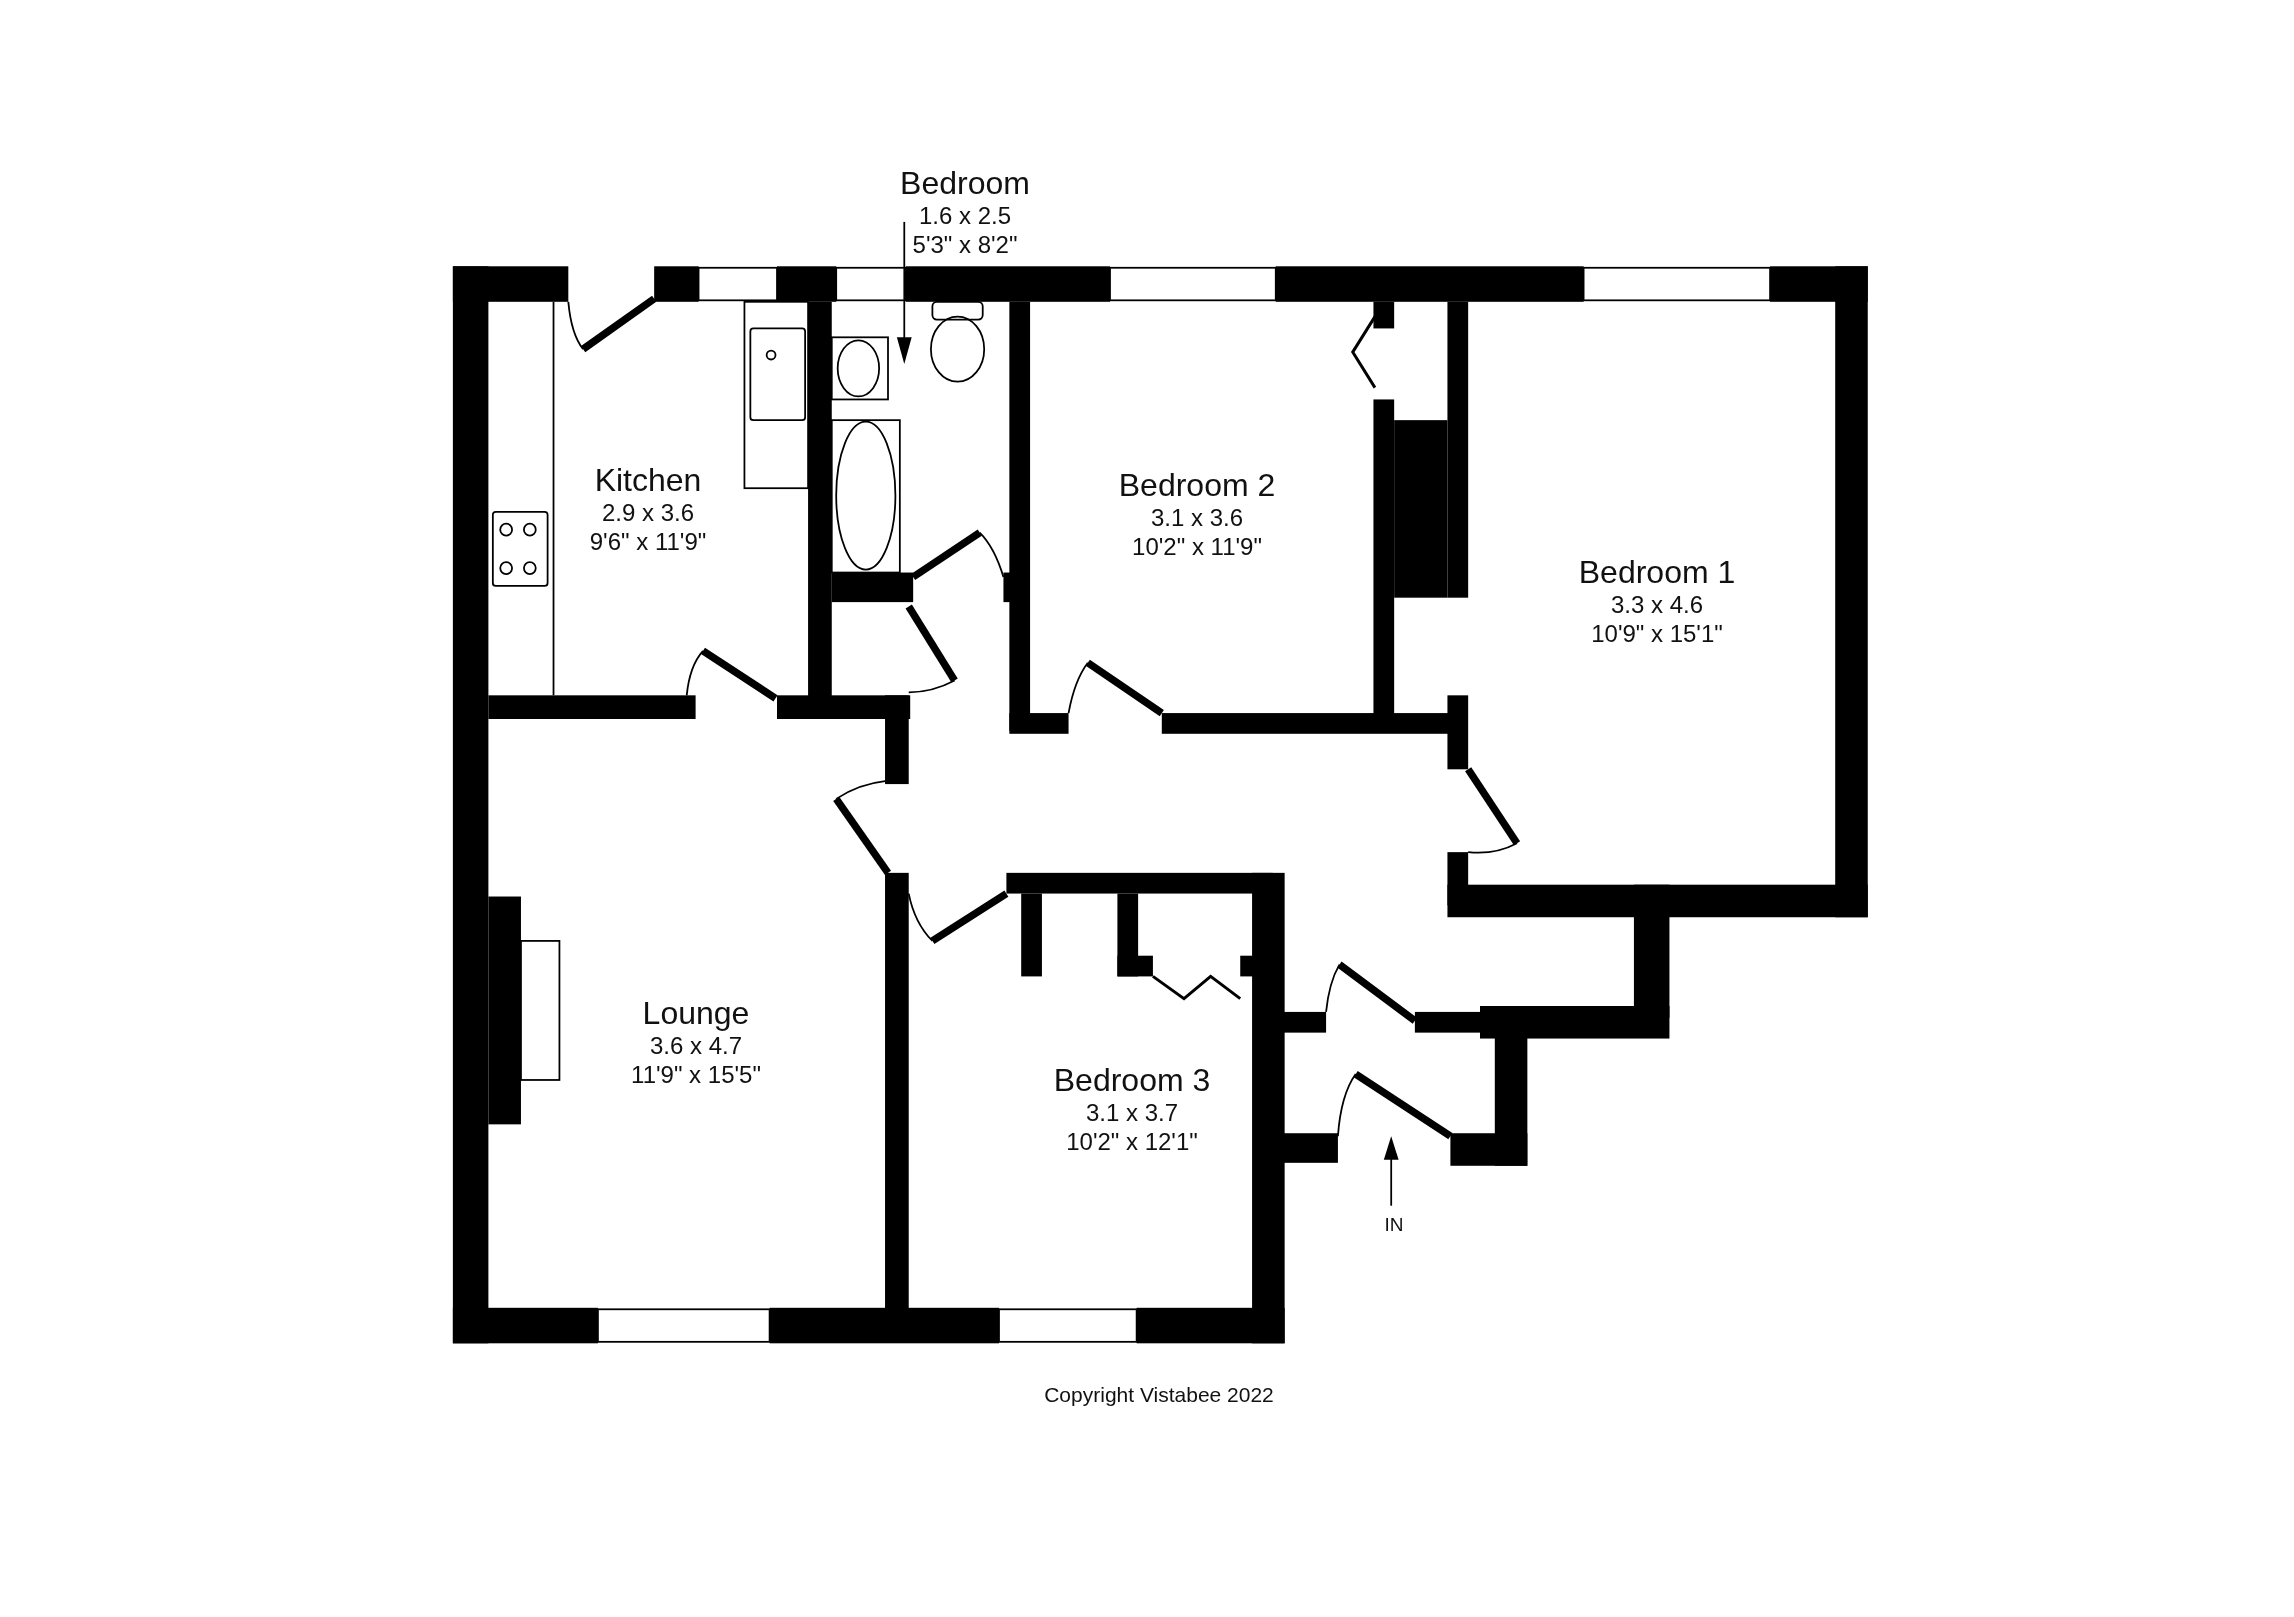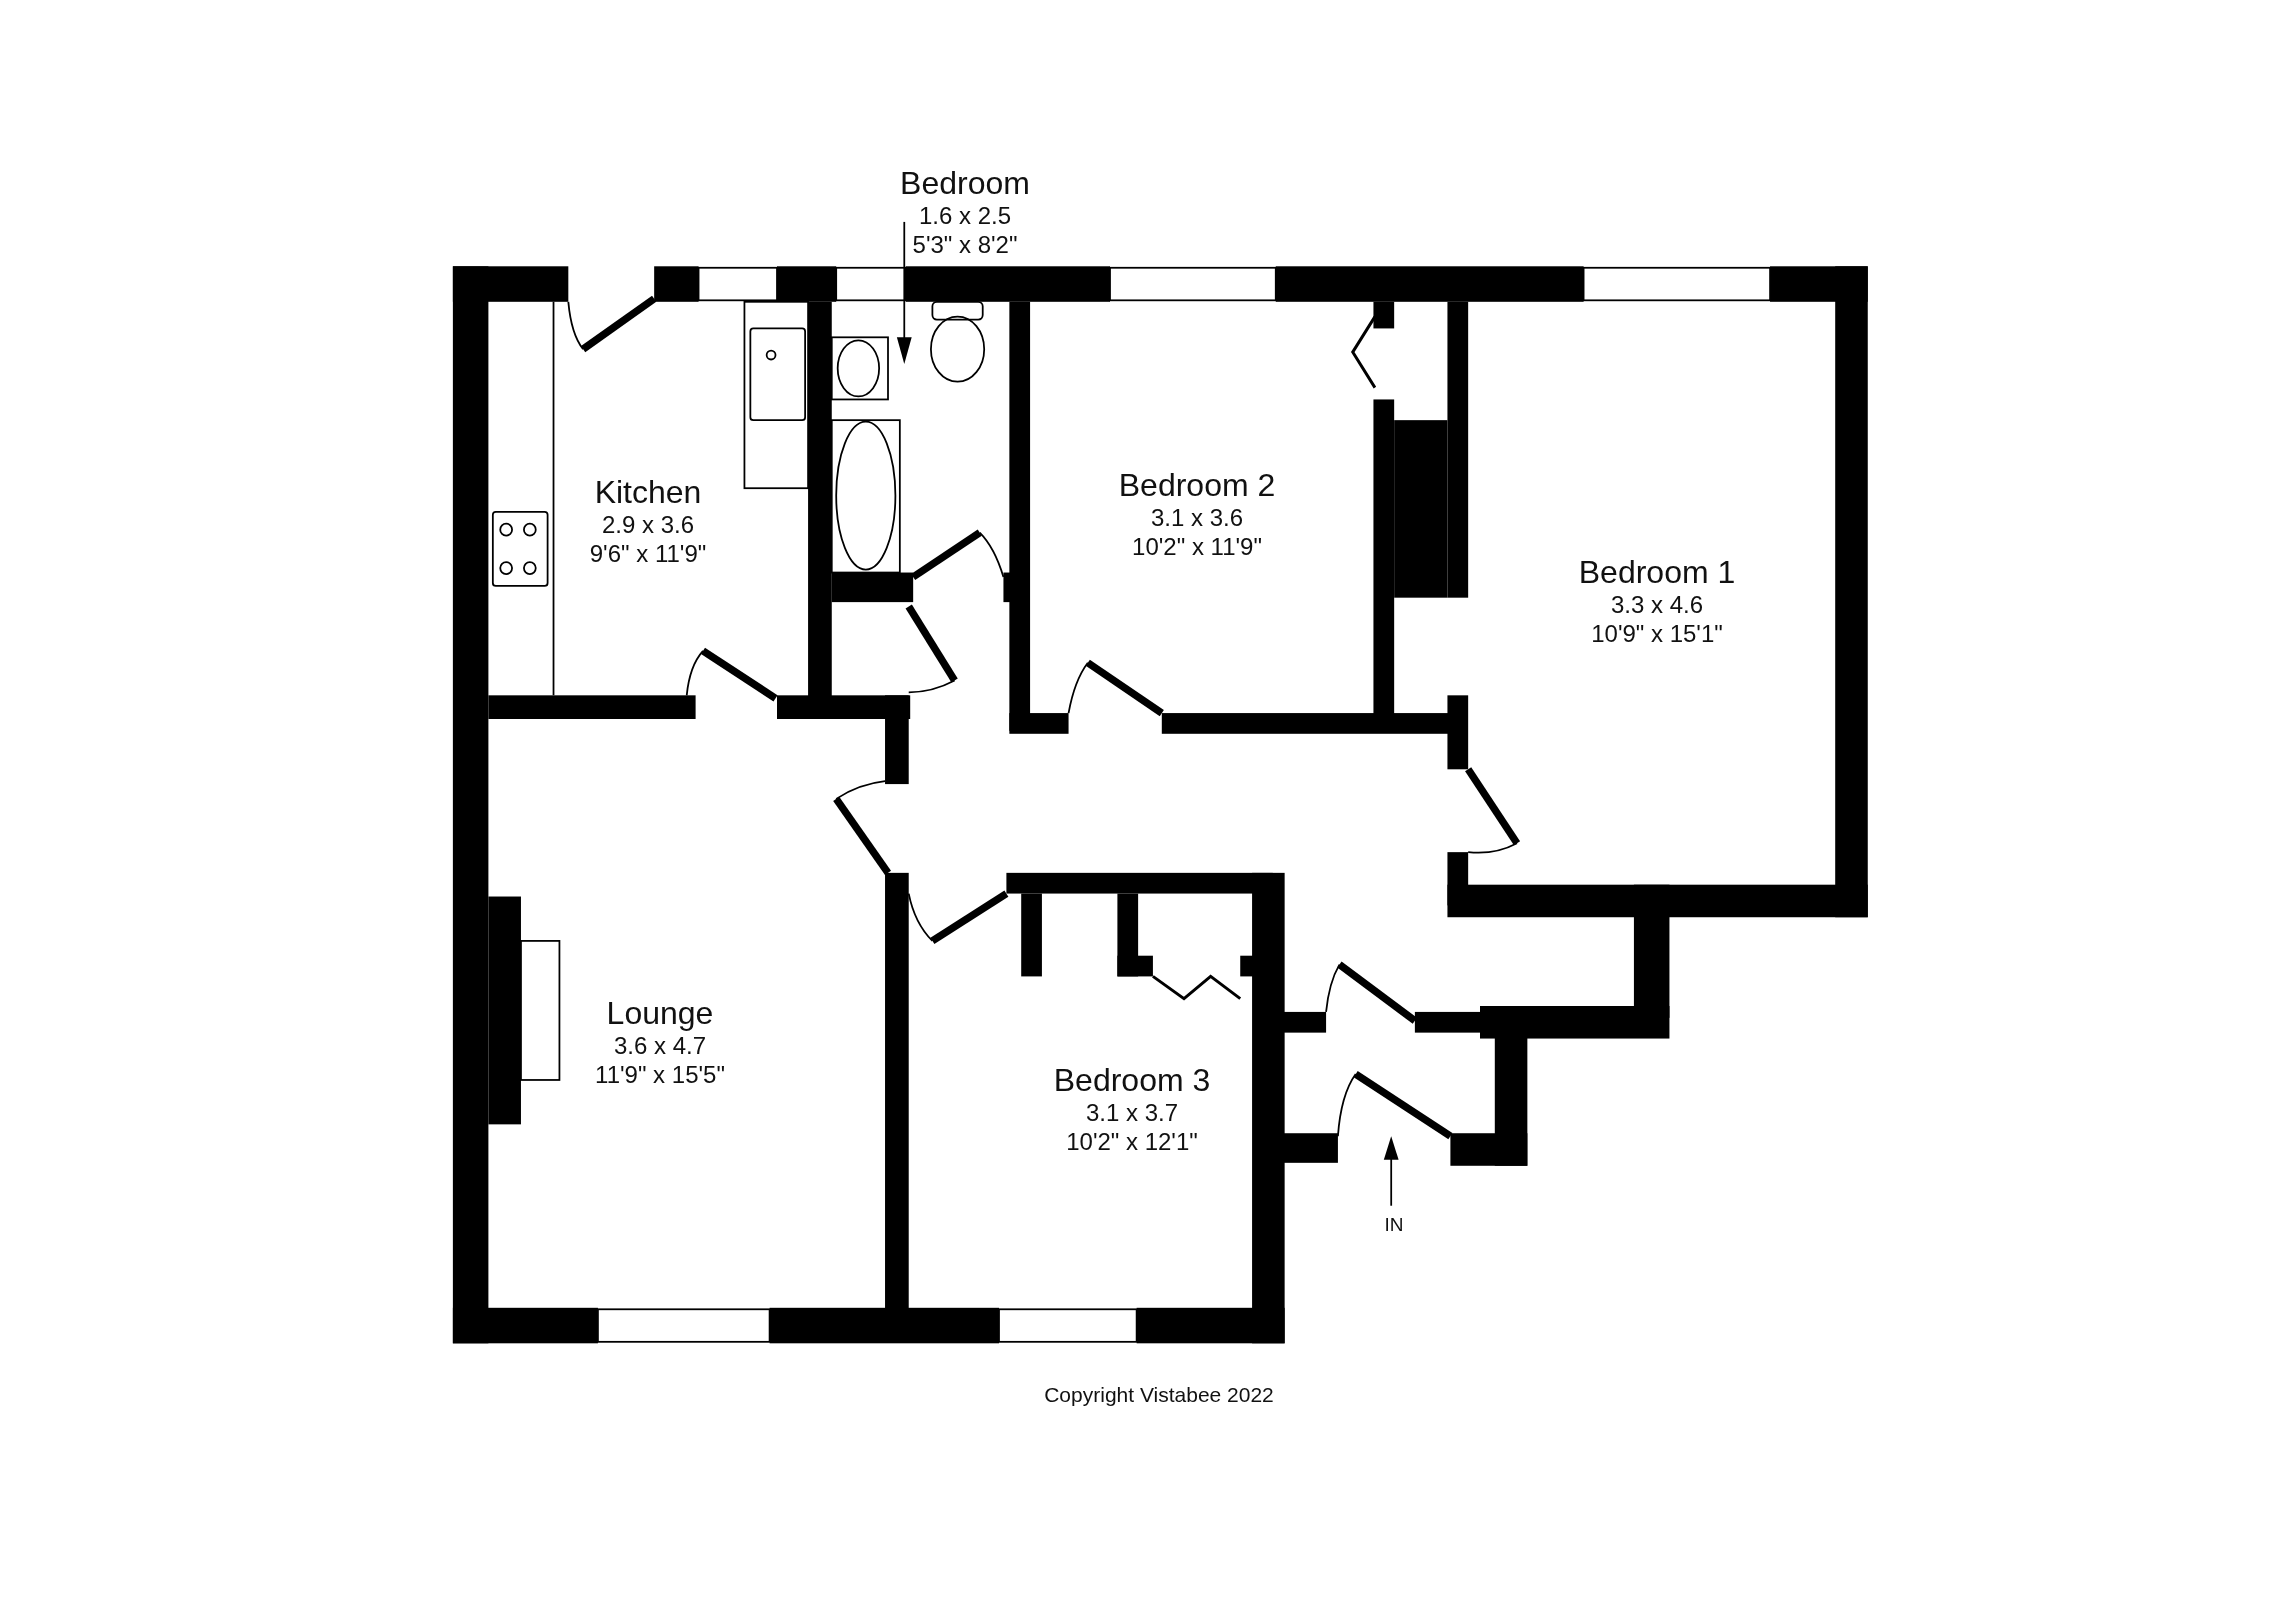--- a/index.html
+++ b/index.html
@@ -139,36 +139,36 @@
     <line x1="940" y1="815" x2="940" y2="778" stroke="#000" stroke-width="1.2"></line>
     <polygon points="935,784 945,784 940,768" fill="#000"></polygon>
   </g>
 </svg>
 
 <div class="label" style="left:965px;top:164px;">
   <span class="name">Bedroom</span>
   <span class="dim">1.6 x 2.5</span>
   <span class="dim">5'3" x 8'2"</span>
 </div>
-<div class="label" style="left:648px;top:461px;margin-top:12px;">
+<div class="label" style="left:648px;top:461px;">
   <span class="name">Kitchen</span>
   <span class="dim">2.9 x 3.6</span>
   <span class="dim">9'6" x 11'9"</span>
 </div>
 <div class="label" style="left:1197px;top:466px;">
   <span class="name">Bedroom 2</span>
   <span class="dim">3.1 x 3.6</span>
   <span class="dim">10'2" x 11'9"</span>
 </div>
 <div class="label" style="left:1657px;top:553px;">
   <span class="name">Bedroom 1</span>
   <span class="dim">3.3 x 4.6</span>
   <span class="dim">10'9" x 15'1"</span>
 </div>
-<div class="label" style="left:660px;top:994px;">
+<div class="label" style="left:696px;top:994px;">
   <span class="name">Lounge</span>
   <span class="dim">3.6 x 4.7</span>
   <span class="dim">11'9" x 15'5"</span>
 </div>
 <div class="label" style="left:1132px;top:1061px;">
   <span class="name">Bedroom 3</span>
   <span class="dim">3.1 x 3.7</span>
   <span class="dim">10'2" x 12'1"</span>
 </div>
 

